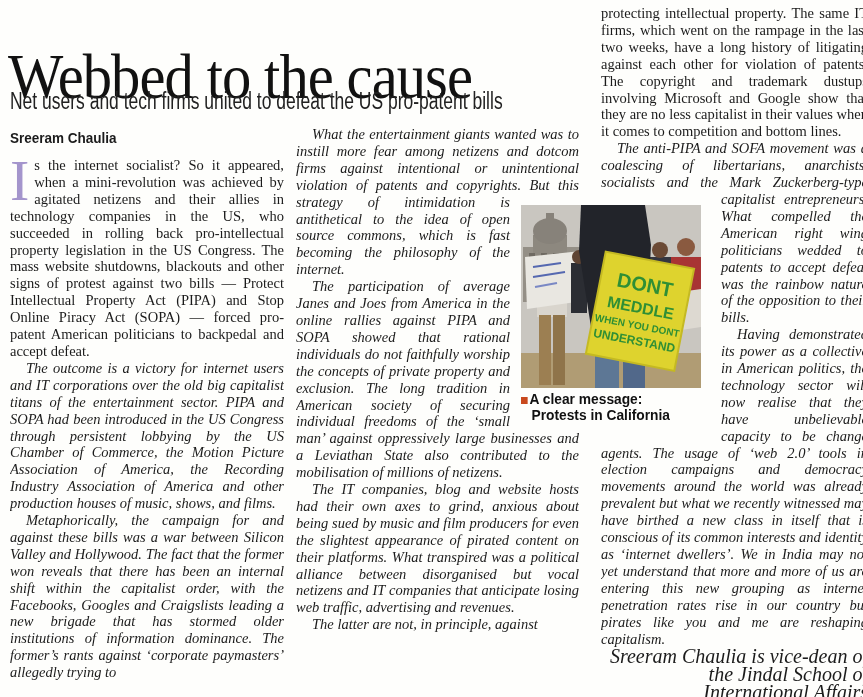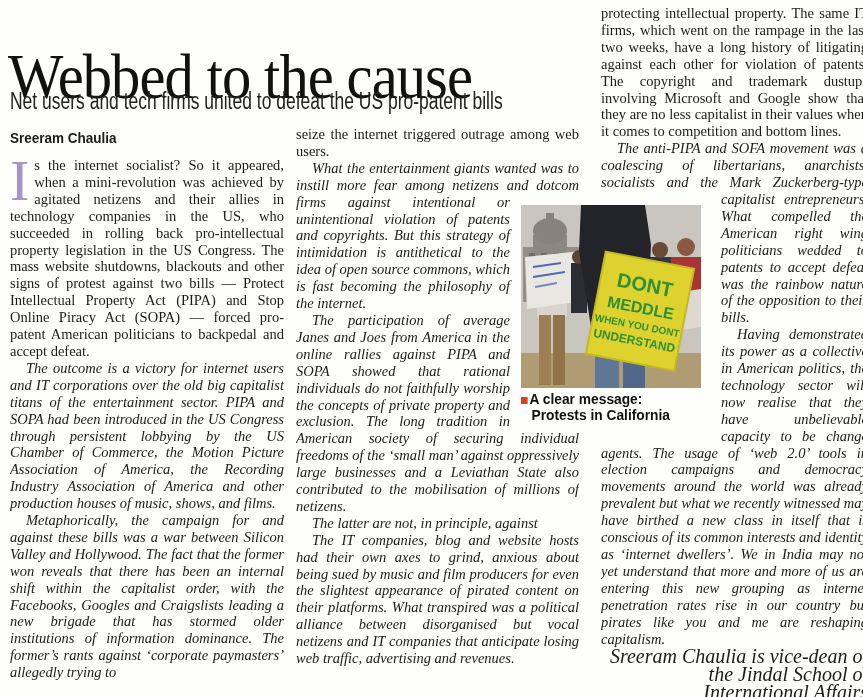--- a/index.html
+++ b/index.html
@@ -52,25 +52,24 @@
   <div class="byline">Sreeram Chaulia</div>
 
   <div class="col col1">
     <p><span class="dropcap">I</span><span>s the internet socialist? So it appeared, when a mini-revolution was achieved by agitated netizens and their allies in technology companies in the US, who succeeded in rolling back pro-intellectual property legislation in the US Congress. The mass website shutdowns, blackouts and other signs of protest against two bills — Protect Intellectual Property Act (PIPA) and Stop Online Piracy Act (SOPA) — forced pro-patent American politicians to backpedal and accept defeat.</span></p>
     <p class="ind">The outcome is a victory for internet users and IT corporations over the old big capitalist titans of the entertainment sector. PIPA and SOPA had been introduced in the US Congress through persistent lobbying by the US Chamber of Commerce, the Motion Picture Association of America, the Recording Industry Association of America and other production houses of music, shows, and films.</p>
     <p class="ind">Metaphorically, the campaign for and against these bills was a war between Silicon Valley and Hollywood. The fact that the former won reveals that there has been an internal shift within the capitalist order, with the Facebooks, Googles and Craigslists leading a new brigade that has stormed older institutions of information dominance. The former’s rants against ‘corporate paymasters’ allegedly trying to</p>
   </div>
 
   <div class="col col2">
     <div class="spacer2"></div>
-    <p>seize the internet triggered outrage among web users.</p>
     <p class="ind">What the entertainment giants wanted was to instill more fear among netizens and dotcom firms against intentional or unintentional violation of patents and copyrights. But this strategy of intimidation is antithetical to the idea of open source commons, which is fast becoming the philosophy of the internet.</p>
     <p class="ind">The participation of average Janes and Joes from America in the online rallies against PIPA and SOPA showed that rational individuals do not faithfully worship the concepts of private property and exclusion. The long tradition in American society of securing individual freedoms of the ‘small man’ against oppressively large businesses and a Leviathan State also contributed to the mobilisation of millions of netizens.</p>
+    <p class="ind">The IT companies, blog and website hosts had their own axes to grind, anxious about being sued by music and film producers for even the slightest appearance of pirated content on their platforms. What transpired was a political alliance between disorganised but vocal netizens and IT companies that anticipate losing web traffic, advertising and revenues.</p>
     <p class="ind">The latter are not, in principle, against</p>
-    <p class="ind">The IT companies, blog and website hosts had their own axes to grind, anxious about being sued by music and film producers for even the slightest appearance of pirated content on their platforms. What transpired was a political alliance between disorganised but vocal netizens and IT companies that anticipate losing web traffic, advertising and revenues.</p>
   </div>
 
   <div class="col col3">
     <div class="spacer3"></div>
     <p>protecting intellectual property. The same IT firms, which went on the rampage in the last two weeks, have a long history of litigating against each other for violation of patents. The copyright and trademark dustups involving Microsoft and Google show that they are no less capitalist in their values when it comes to competition and bottom lines.</p>
     <p class="ind">The anti-PIPA and SOFA movement was a coalescing of libertarians, anarchists, socialists and the Mark Zuckerberg-type capitalist entrepreneurs. What compelled the American right wing politicians wedded to patents to accept defeat was the rainbow nature of the opposition to their bills.</p>
     <p class="ind">Having demonstrated its power as a collective in American politics, the technology sector will now realise that they have unbelievable capacity to be change agents. The usage of ‘web 2.0’ tools in election campaigns and democracy movements around the world was already prevalent but what we recently witnessed may have birthed a new class in itself that is conscious of its common interests and identity as ‘internet dwellers’. We in India may not yet understand that more and more of us are entering this new grouping as internet penetration rates rise in our country but pirates like you and me are reshaping capitalism.</p>
     <p class="credit">Sreeram Chaulia is vice-dean of the Jindal School of International Affairs</p>
     <p class="disclaimer">The views expressed by the author are personal</p>
   </div>

